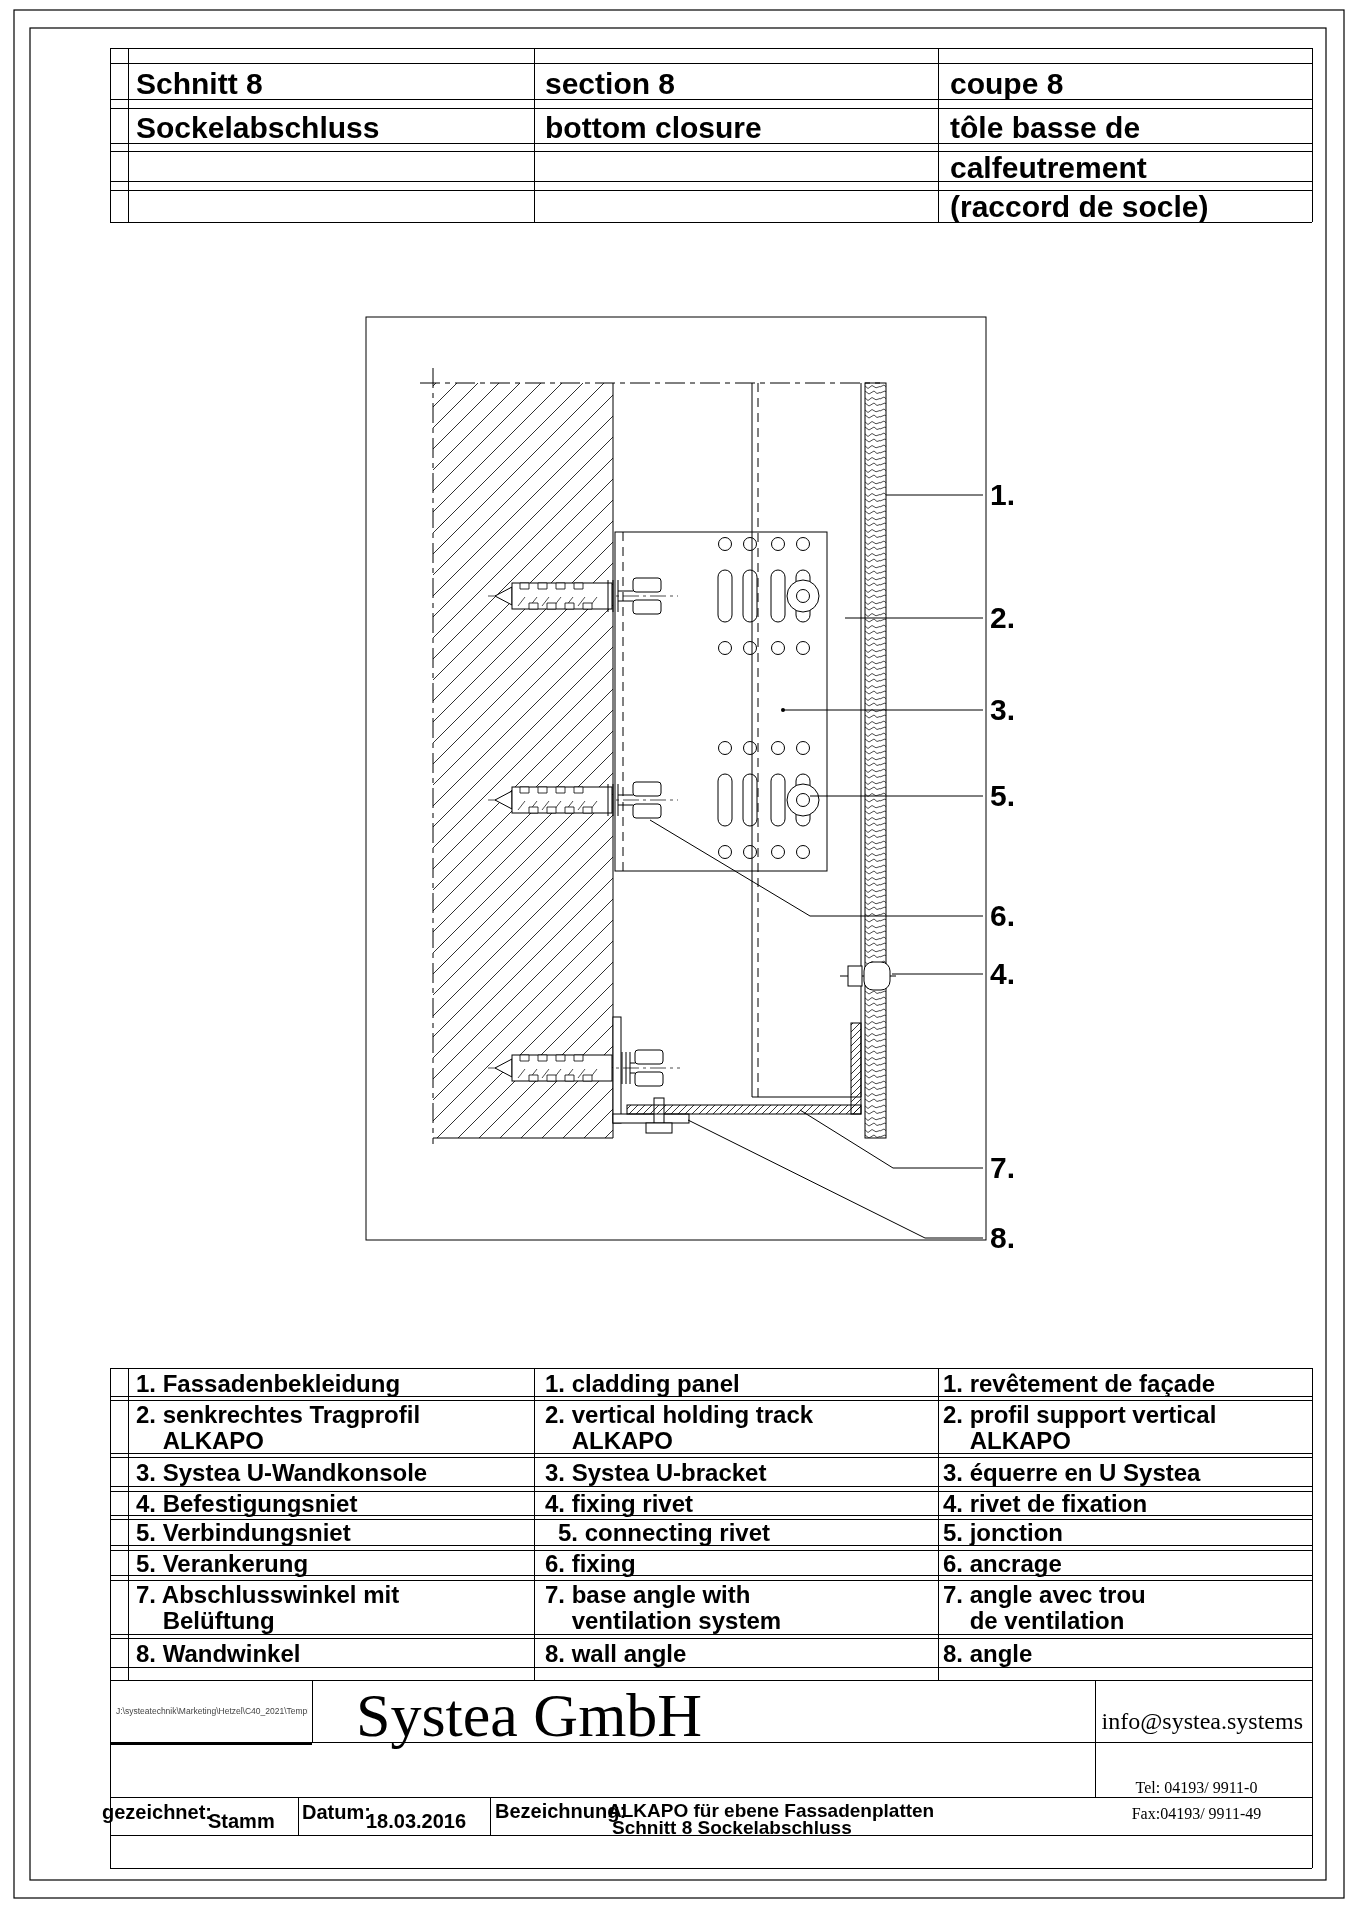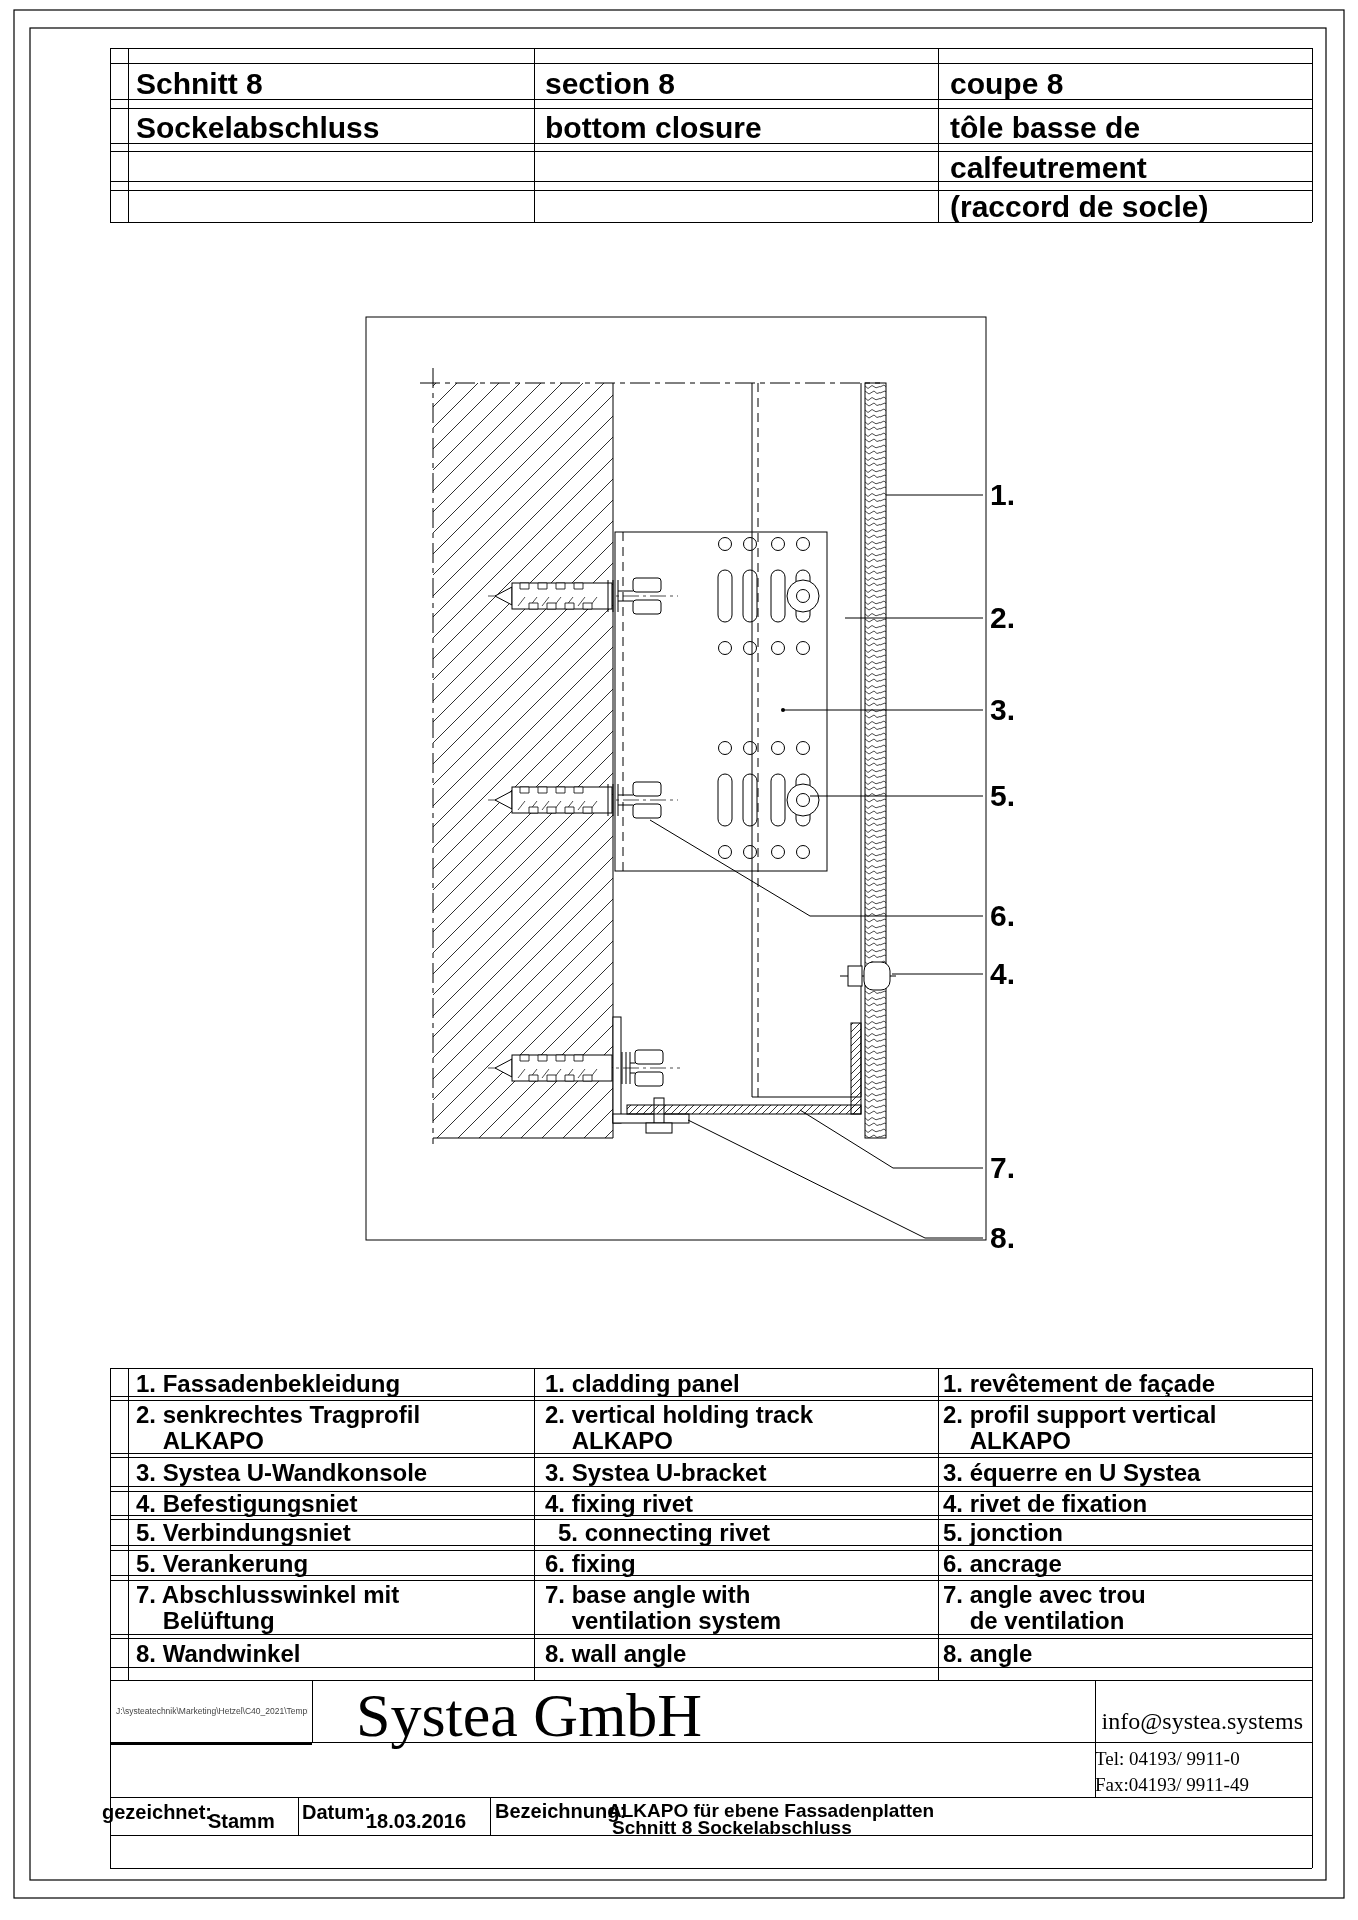--- a/index.html
+++ b/index.html
@@ -20,21 +20,21 @@
   .leader{stroke:#000;stroke-width:1;fill:none;}
 
   .txt{position:absolute;white-space:pre;}
   .b30{font-size:30px;font-weight:bold;line-height:30px;}
   .b24{font-size:24px;font-weight:bold;line-height:26px;white-space:pre-wrap;}
   .callout{position:absolute;font-size:30px;font-weight:bold;line-height:32px;}
   .serif{font-family:"Liberation Serif", serif;}
   .company{font-size:62px;line-height:62px;}
   .addr{font-size:40px;line-height:44px;}
   .mail{font-size:24px;line-height:26px;}
-  .telfax{font-size:19px;line-height:25px;text-align:left;}
+  .telfax{font-size:16px;line-height:25px;text-align:center;margin-top:29px;}
   .lbl{font-size:20px;font-weight:bold;line-height:22px;text-align:center;}
   .val{font-size:20px;font-weight:bold;line-height:22px;}
   .desc{font-size:19px;font-weight:bold;line-height:19px;}
   .copyright{font-size:20px;font-weight:bold;line-height:24px;letter-spacing:-0.4px;white-space:nowrap;}
   .lognote{font-size:8.5px;color:#444;line-height:10px;white-space:nowrap;}
 </style>
 </head>
 <body>
 
 <div class="page">

